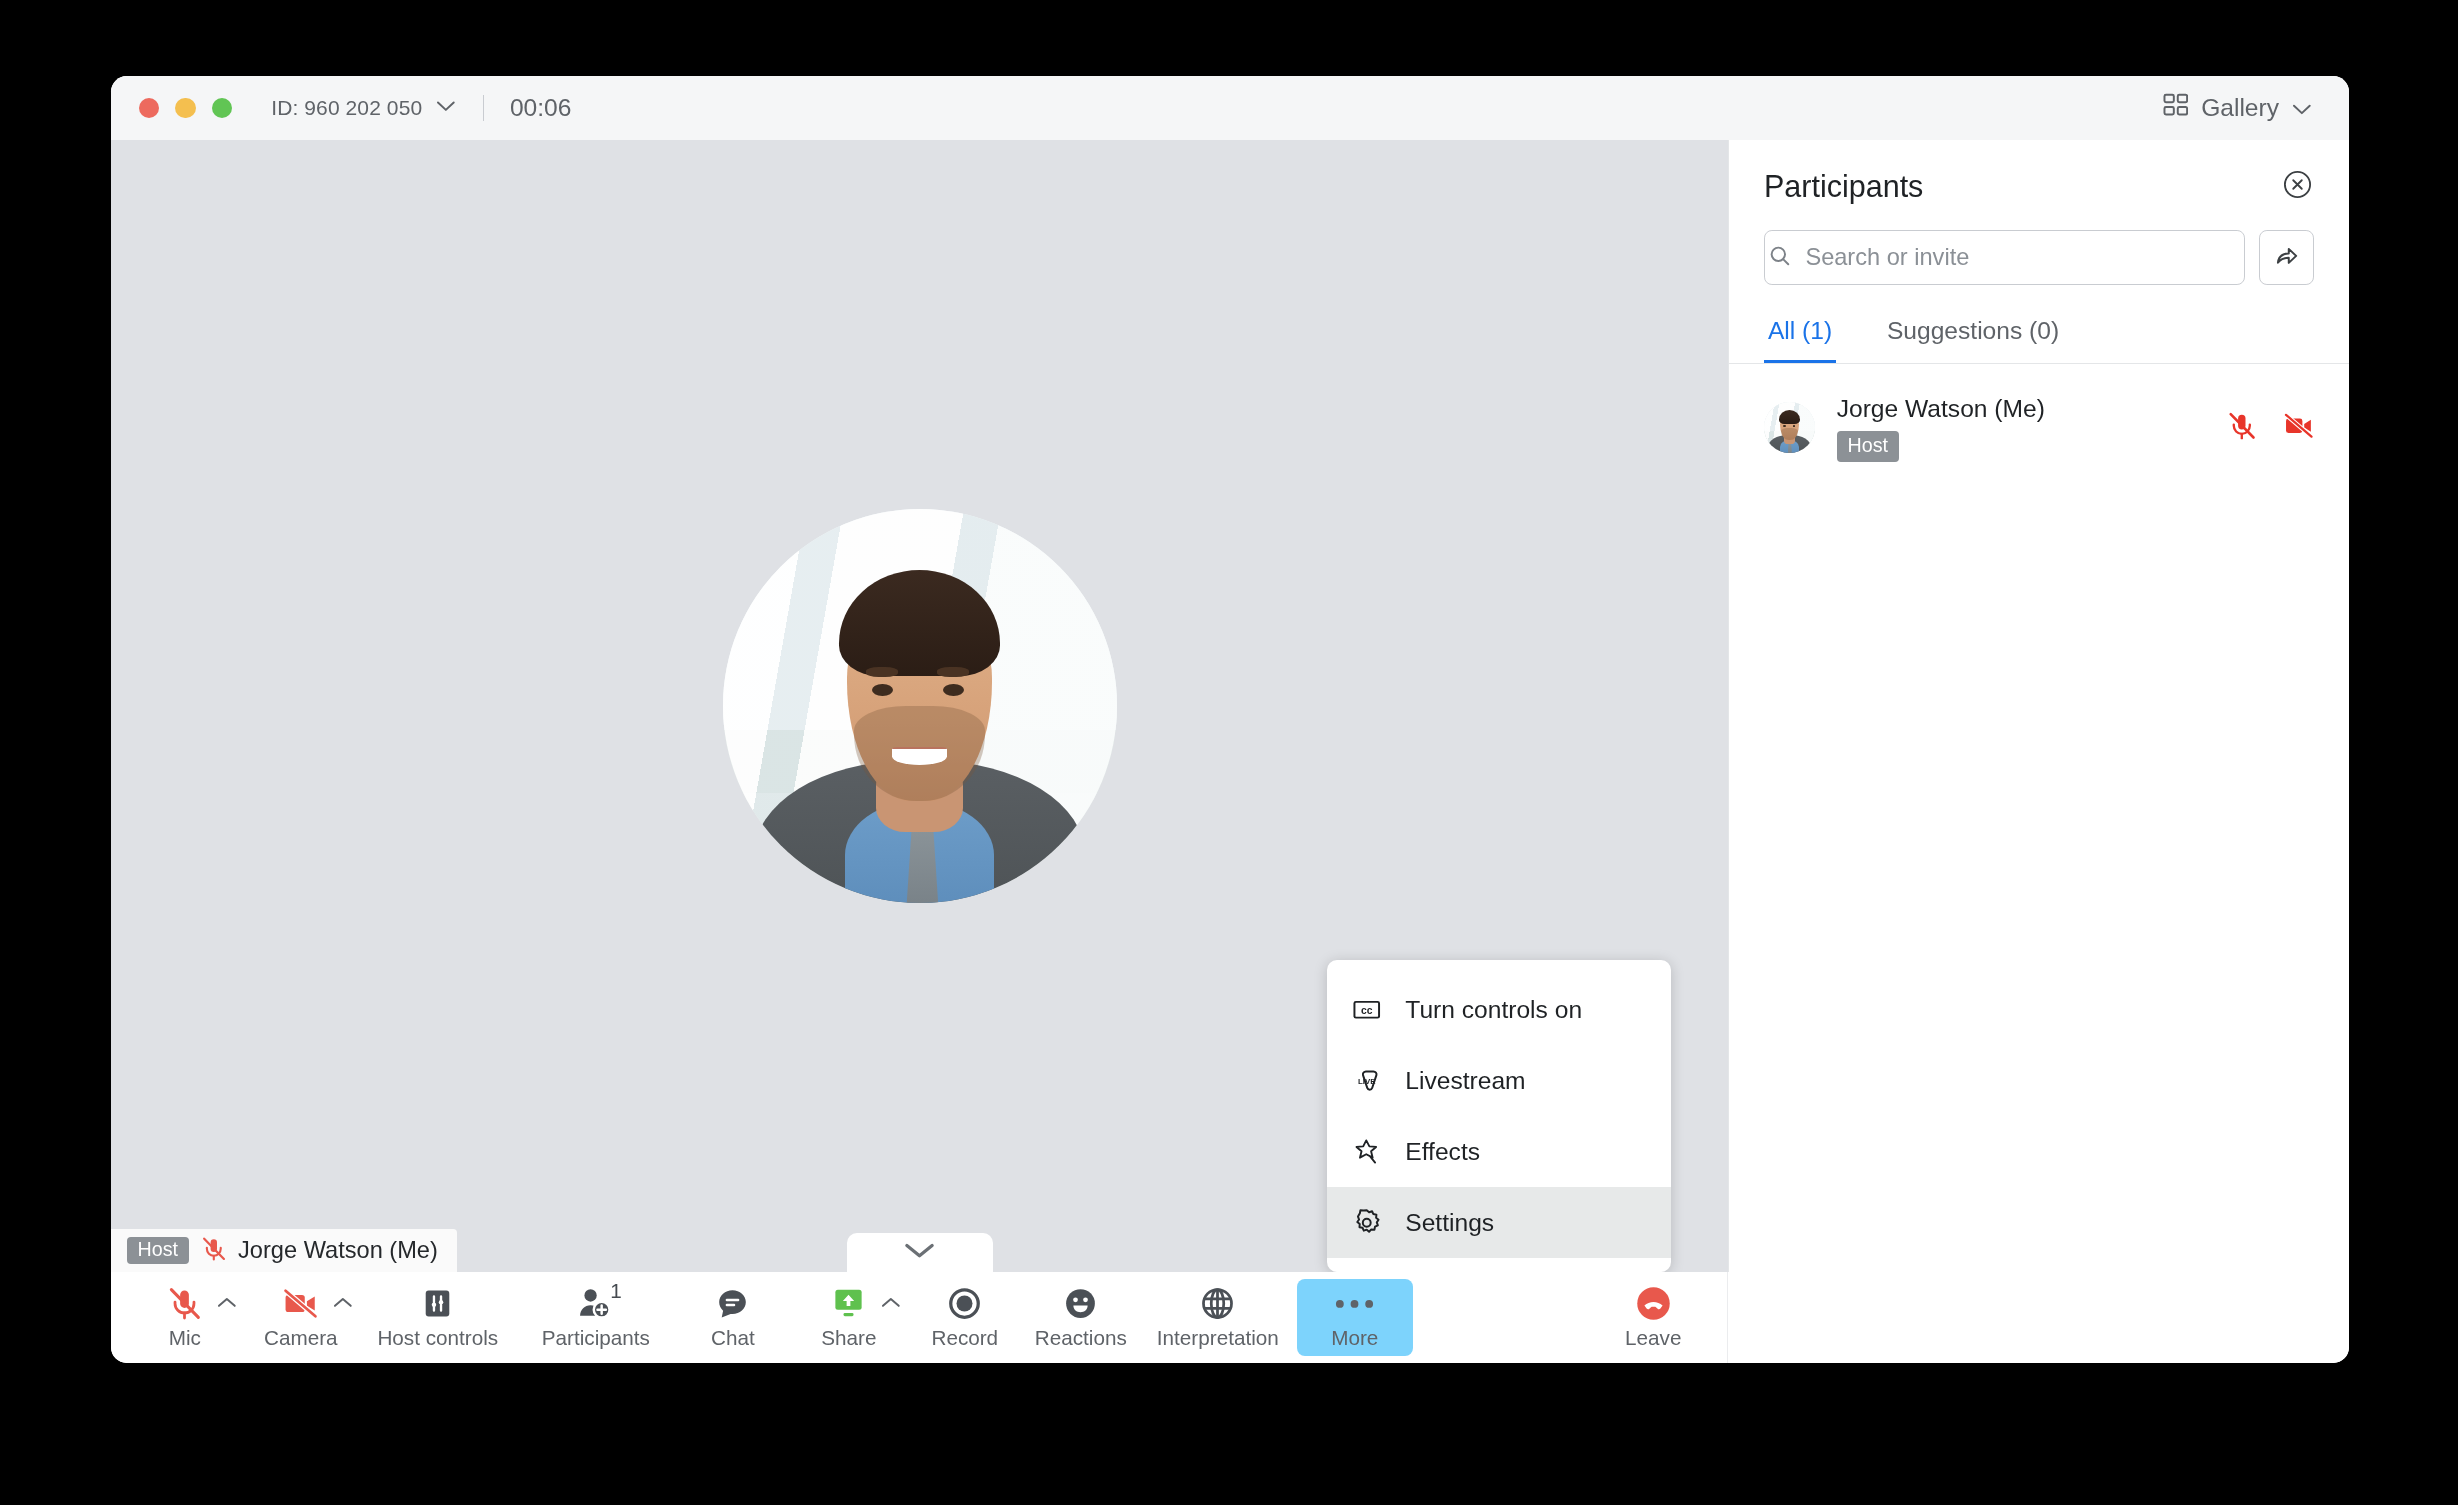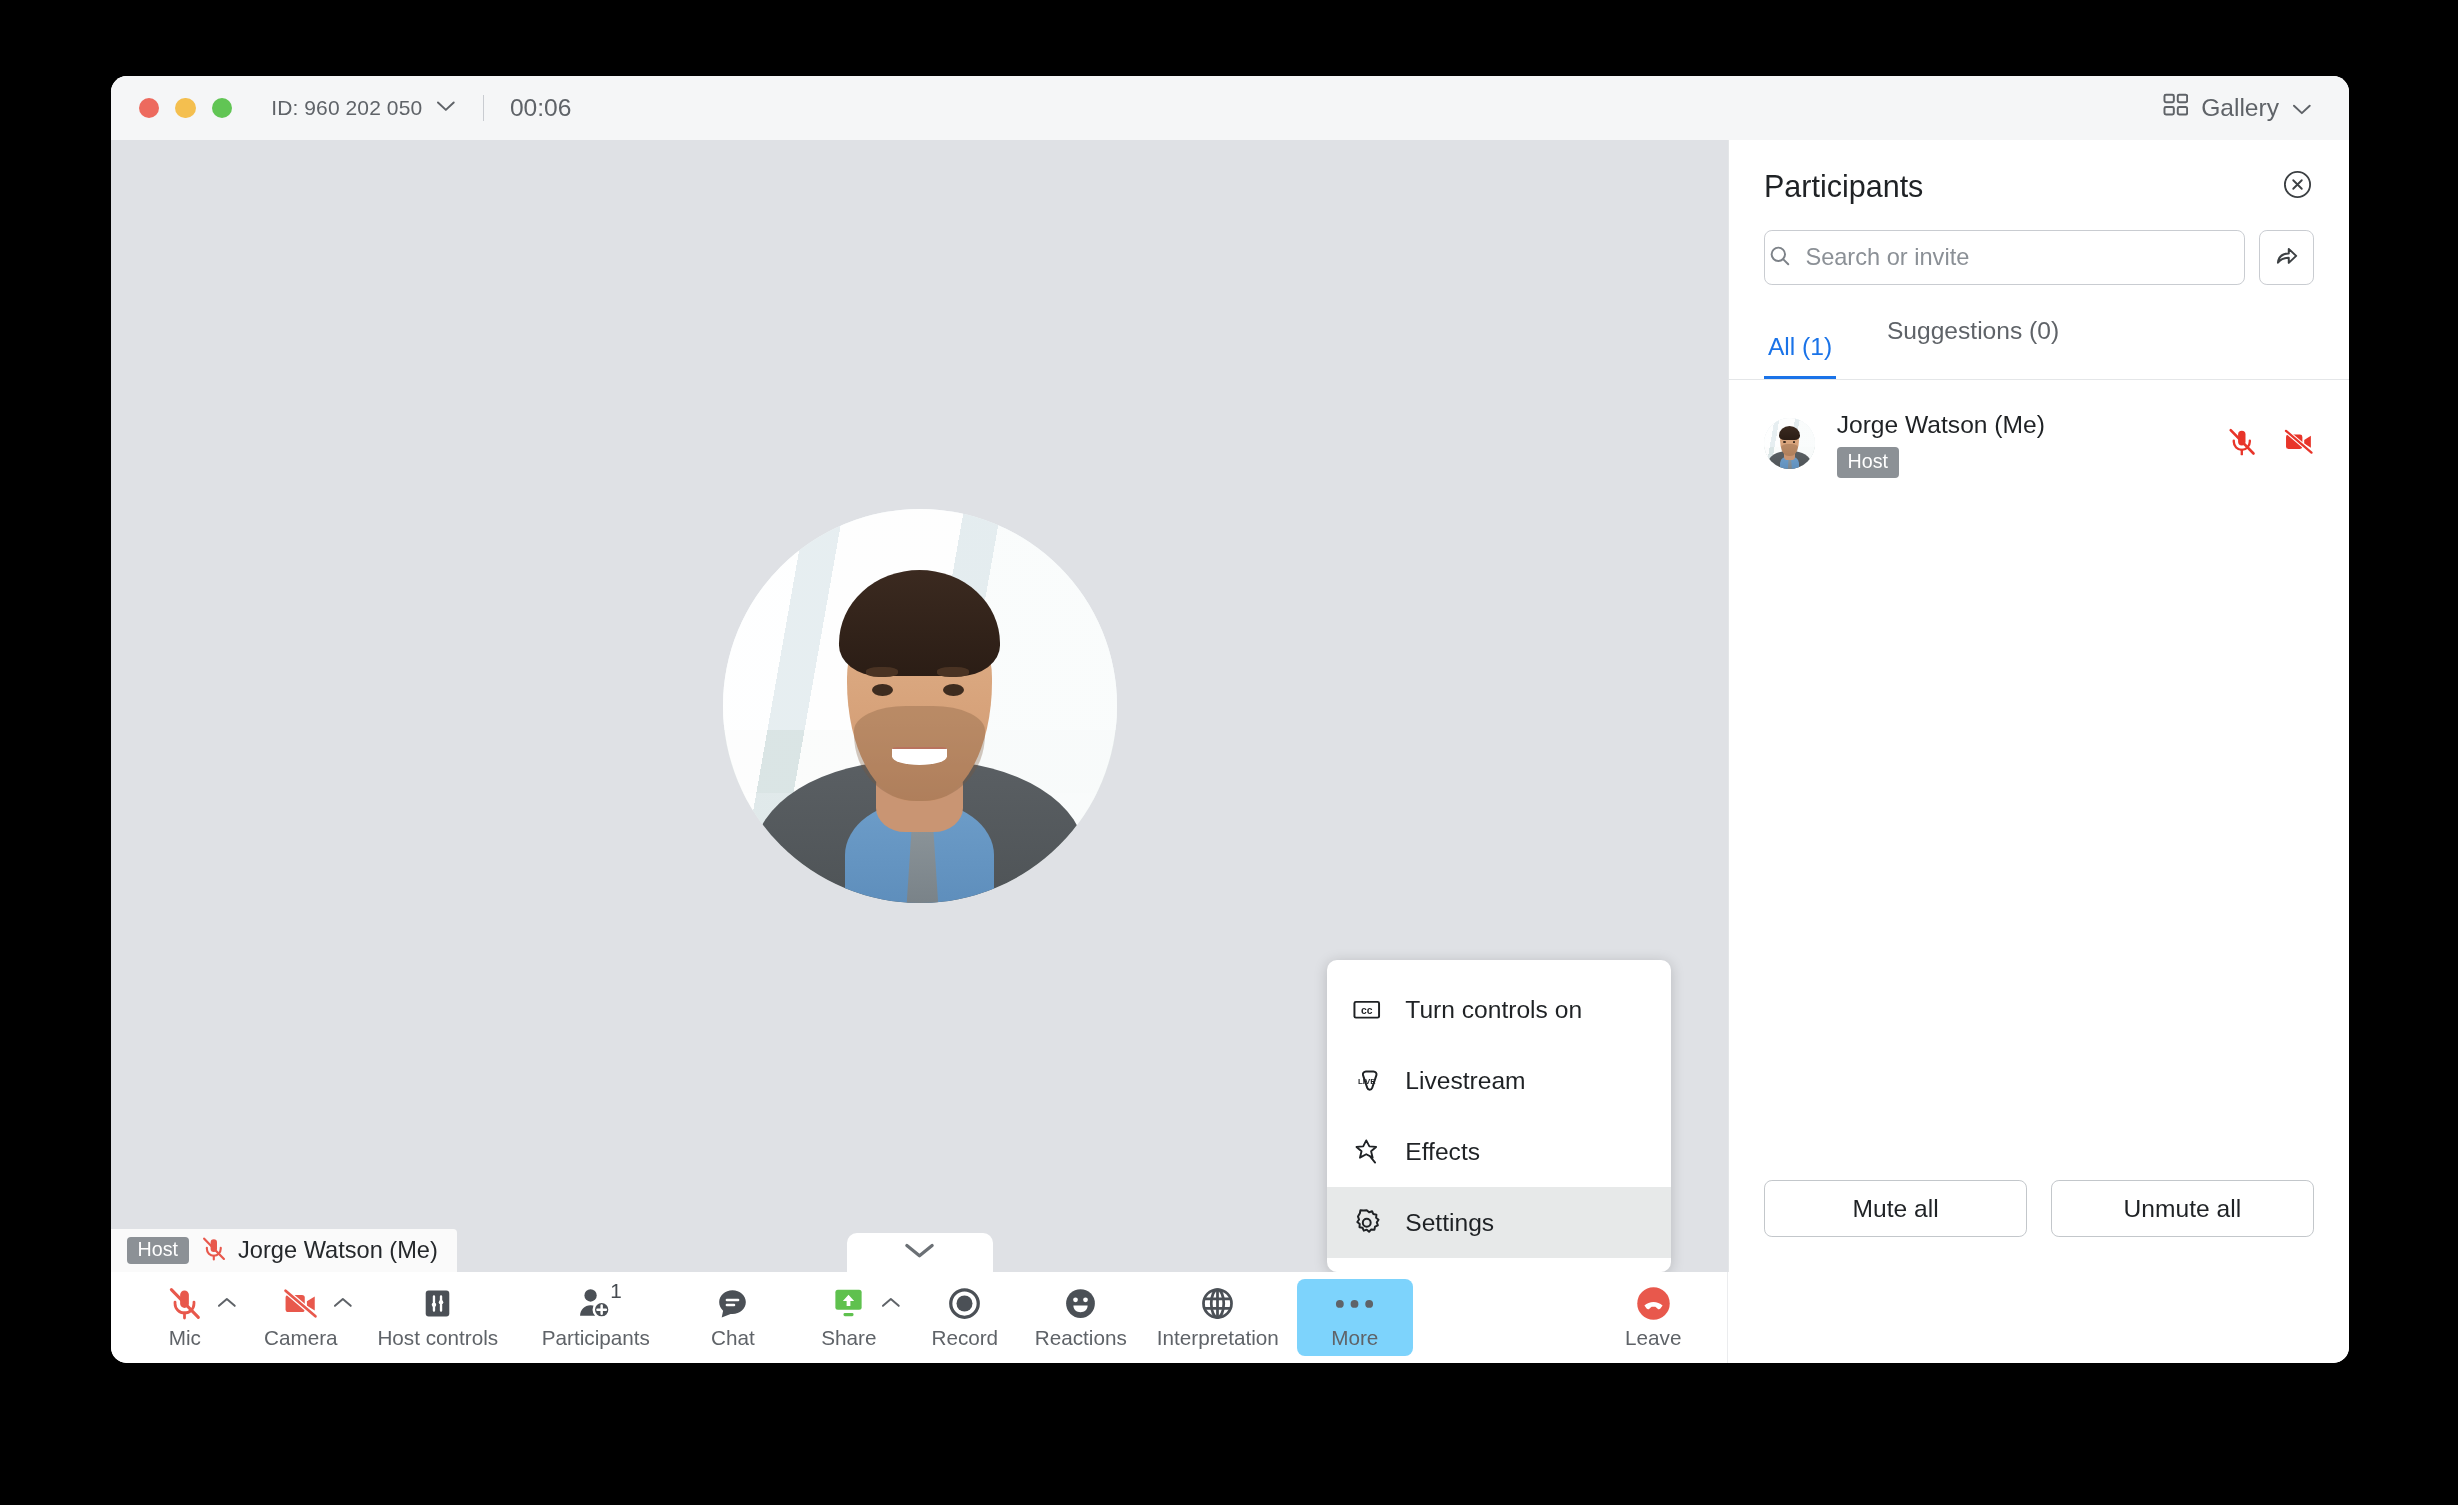--- a/index.html
+++ b/index.html
@@ -275,21 +275,21 @@
     border-bottom: 1px solid #e4e6e8;
   }
   .tab {
     font-size: 24.6px;
     color: #5f6368;
     padding: 5.9px 3.9px 15.8px;
     margin-right: 47px;
     border-bottom: 3.9px solid transparent;
     white-space: nowrap;
   }
-  .tab.sel { color: #1a73e8; border-bottom-color: #1a73e8; margin-top: 16px; }
+  .tab.sel { color: #1a73e8; border-bottom-color: #1a73e8; }
 
   .plist { flex: 1; overflow: hidden; padding-top: 21.7px; }
   .prow {
     display: flex; align-items: center;
     padding: 7.9px 35px;
     gap: 21.7px;
   }
   .p-avatar {
     width: 51px; height: 51px; border-radius: 50%;
     overflow: hidden; position: relative; flex: 0 0 51px;
@@ -565,24 +565,20 @@
                 <rect x="2.5" y="7" width="13.5" height="12" rx="2" fill="#e8352a"></rect>
                 <path d="M17.5 11.5l5.5-3.5v10l-5.5-3.5z" fill="#e8352a"></path>
                 <path d="M2.5 4L23.5 22" stroke="#ffffff" stroke-width="3.6" stroke-linecap="round"></path>
                 <path d="M2.5 4L23.5 22" stroke="#e8352a" stroke-width="1.9" stroke-linecap="round"></path>
               </svg>
             </span>
           </div>
         </div>
       </div>
 
-      <div class="panel-foot">
-        <button class="foot-btn">Mute all</button>
-        <button class="foot-btn">Unmute all</button>
-      </div>
 
     </div>
   </div>
 
   <div class="toolbar">
     <div class="tb-left">
 
       <div class="tb-item">
         <div class="tb-ico">
           <svg width="35" height="35" viewBox="0 0 24 24" fill="none">

